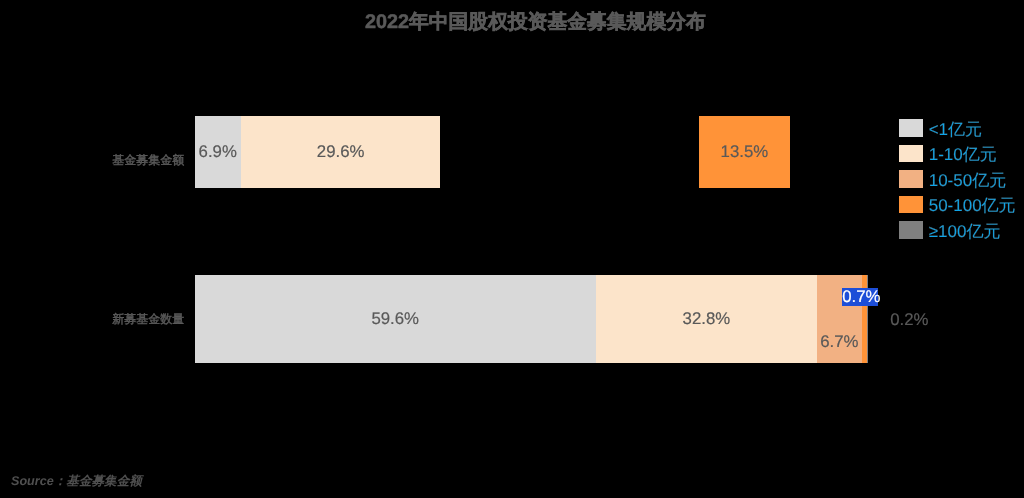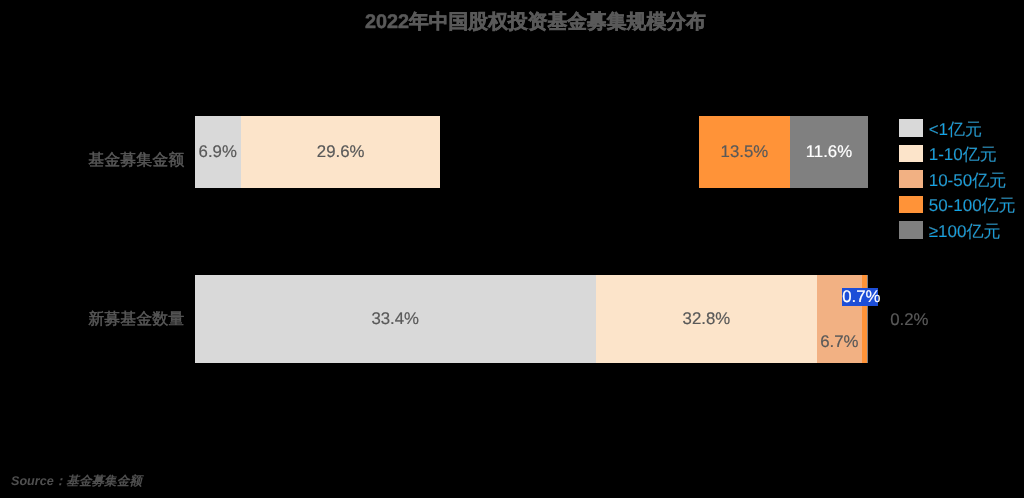--- a/index.html
+++ b/index.html
@@ -14,21 +14,21 @@
 
   .title{
     position:absolute;left:0;right:0;top:4px;margin:4px auto;
     width:340px;text-align:left;
     font-size:19.8px;font-weight:bold;color:#595959;
     -webkit-text-stroke:0.55px #595959;white-space:nowrap;
     transform:translateX(23px);
   }
 
   .rowlabel{
-    position:absolute;text-align:right;font-size:16px;color:#595959;
+    position:absolute;text-align:right;font-size:12px;color:#595959;
     -webkit-text-stroke:0.45px #595959;white-space:nowrap;
     line-height:17px;
   }
 
   .bar{position:absolute;}
   .seg{position:absolute;top:0;height:100%;}
 
   .seglabel{
     position:absolute;left:50%;transform:translate(-50%,-50%);
     z-index:5;font-size:16.8px;color:#595959;white-space:nowrap;-webkit-text-stroke:0.2px #595959;
@@ -66,28 +66,25 @@
       <div class="bar" style="left: 194.5px; top: 116px; width: 673.5px; height: 72px;">
         <div class="seg" style="left: 0px; width: 46.4715px; background: rgb(217, 217, 217);">
           <span class="seglabel" style="top: 50%;">6.9%</span>
         </div>
         <div class="seg" style="left: 46.4715px; width: 199.356px; background: rgb(252, 228, 202);">
           <span class="seglabel" style="top: 50%;">29.6%</span>
         </div>
         <div class="seg" style="left: 504.452px; width: 90.9225px; background: rgb(255, 147, 56);">
           <span class="seglabel" style="top: 50%;">13.5%</span>
         </div>
-        <div class="seg" style="left: 595.374px; width: 78.126px; background: rgb(128, 128, 128);">
-          <span class="seglabel" style="top: 50%; color: rgb(255, 255, 255); -webkit-text-stroke: 0.2px rgb(255, 255, 255);">11.6%</span>
-        </div>
       </div>
       <div class="rowlabel" style="right: 839.8px; top: 310.9px;">新募基金数量</div>
       <div class="bar" style="left: 194.5px; top: 274.9px; width: 673.5px; height: 88px;">
         <div class="seg" style="left: 0px; width: 401.406px; background: rgb(217, 217, 217);">
-          <span class="seglabel" style="top: 50%;">33.4%</span>
+          <span class="seglabel" style="top: 50%;">59.6%</span>
         </div>
         <div class="seg" style="left: 401.406px; width: 220.908px; background: rgb(252, 228, 202);">
           <span class="seglabel" style="top: 50%;">32.8%</span>
         </div>
         <div class="seg" style="left: 622.314px; width: 45.1245px; background: rgb(242, 177, 131);">
           <span class="seglabel" style="top: 67.4px;">6.7%</span>
         </div>
         <div class="seg" style="left: 667.438px; width: 4.7145px; background: rgb(255, 147, 56);">
           <span class="seglabel callout" style="left: -19.8px; top: 12.7px; width: 36px; height: 18px; line-height: 18px; background: #1d4ed8; -webkit-text-stroke: 0.2px rgb(255, 255, 255);">0.7%</span>
         </div>

